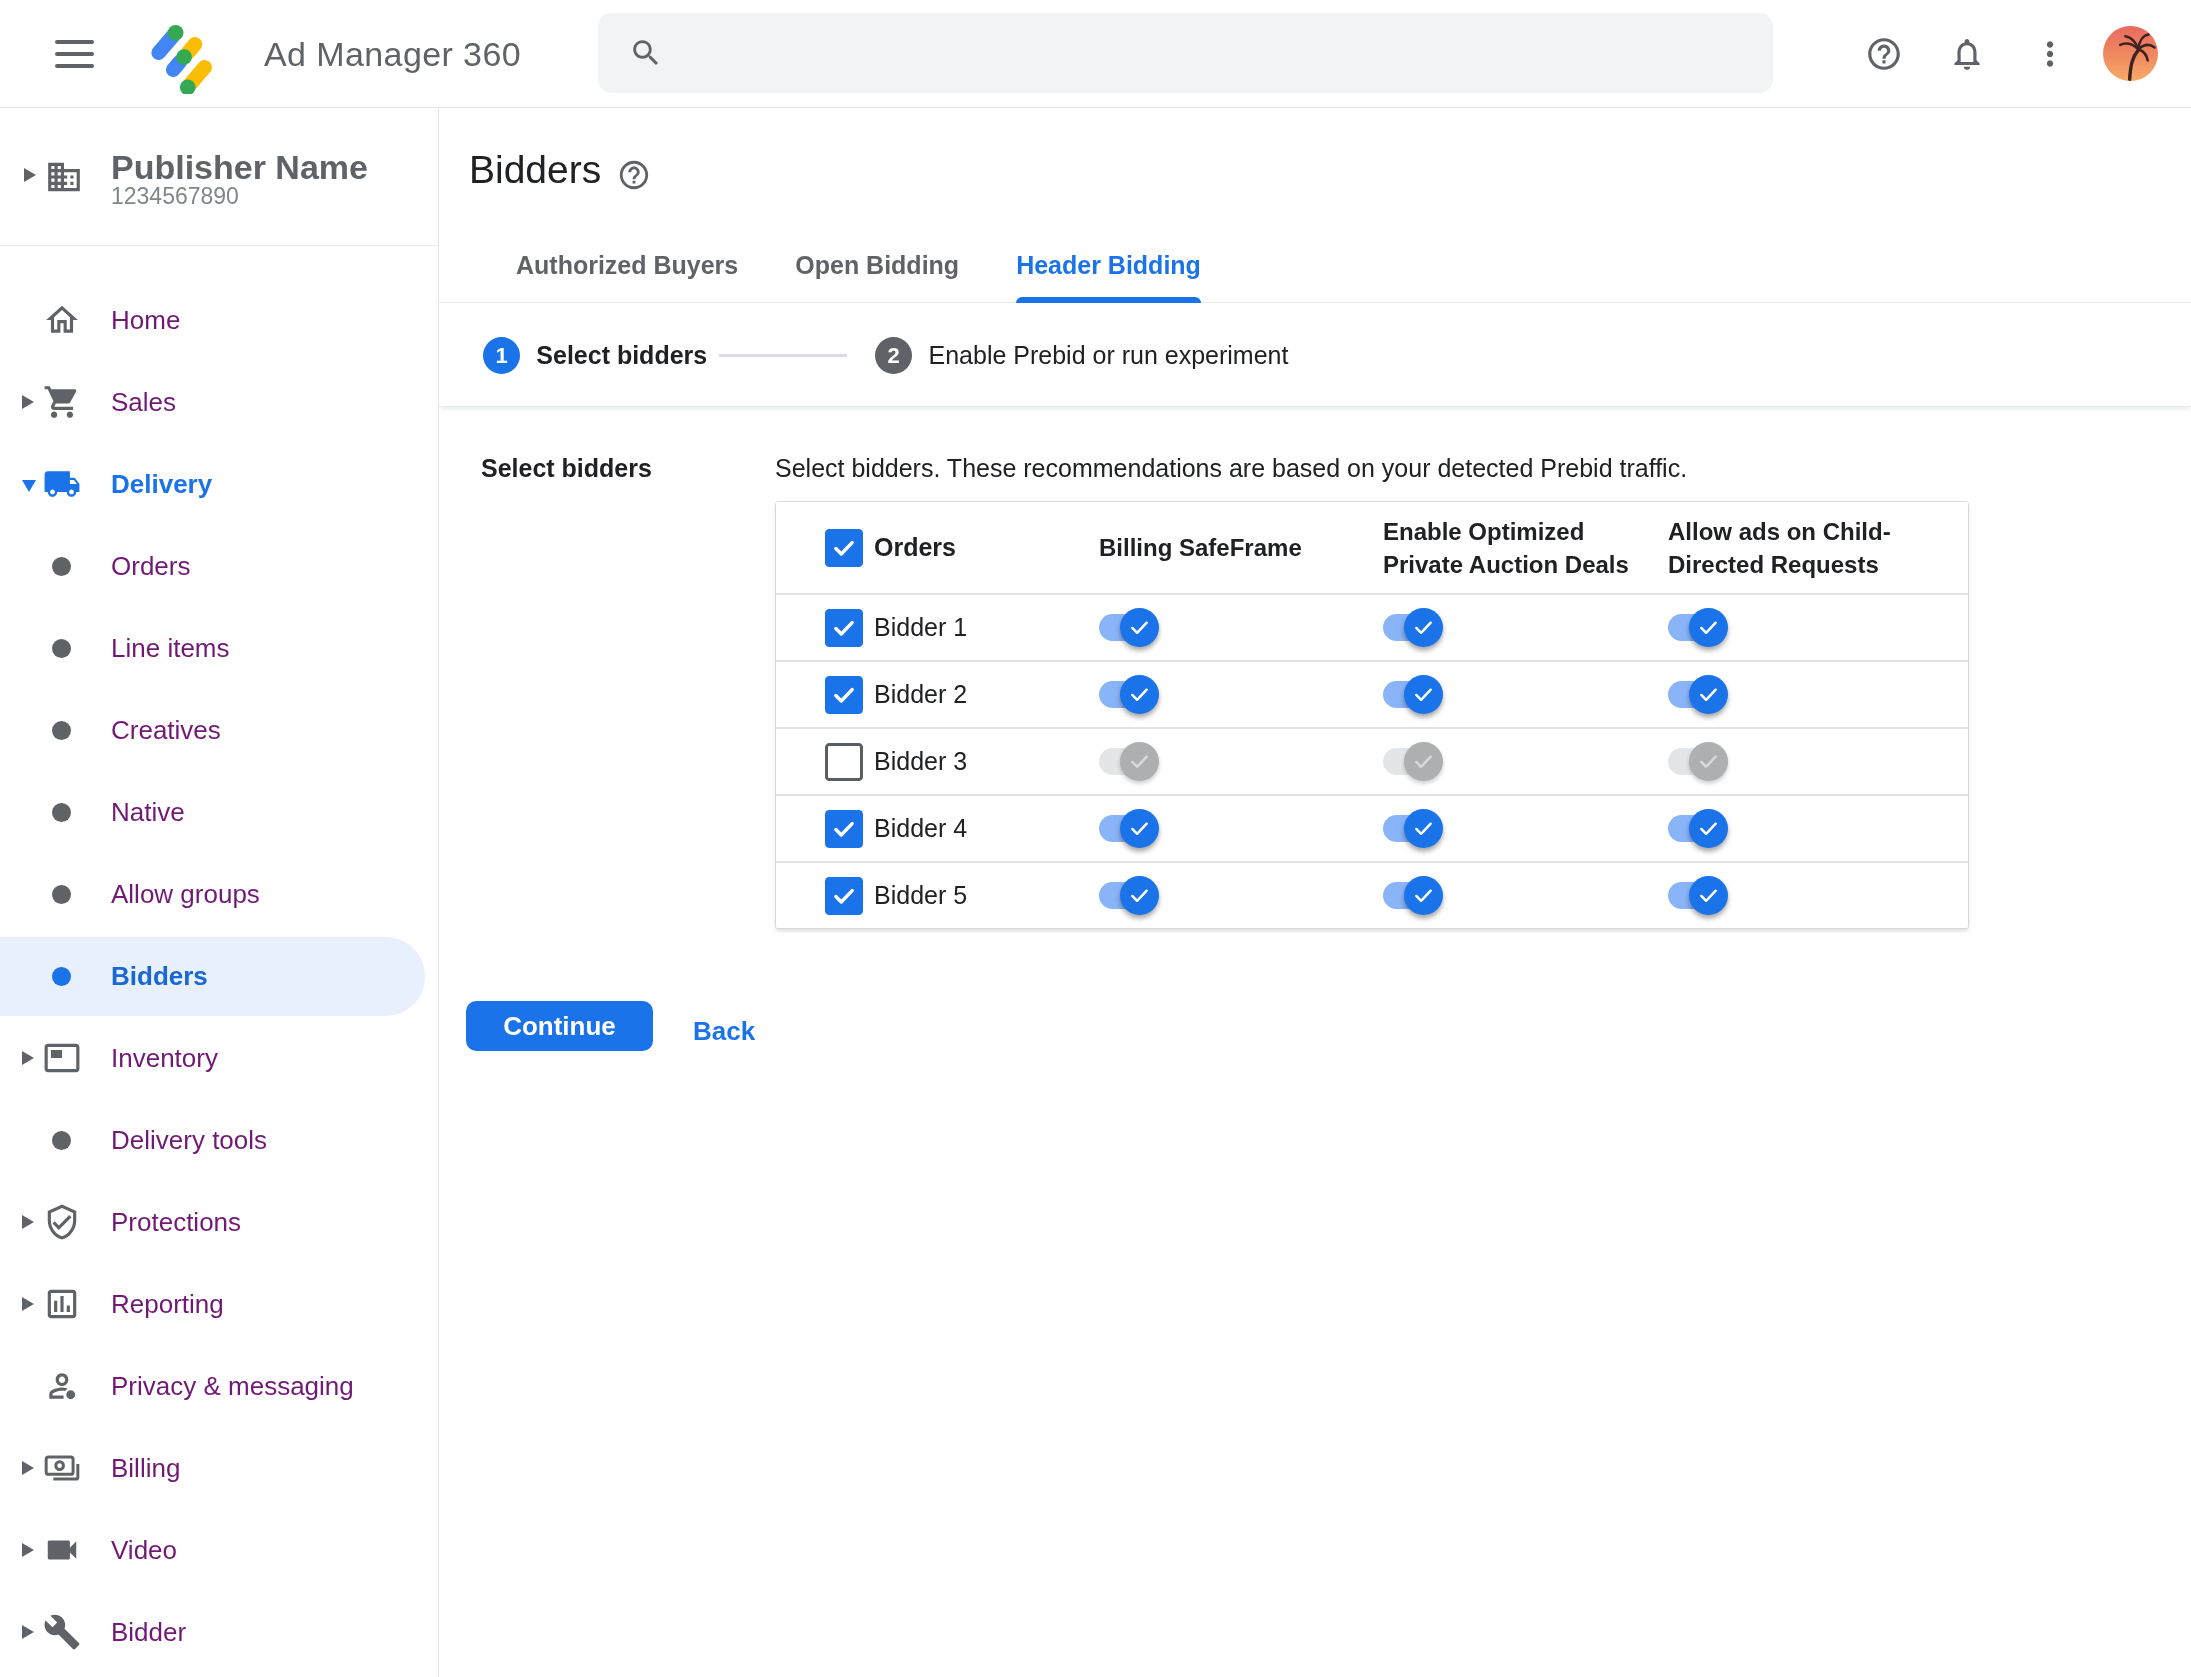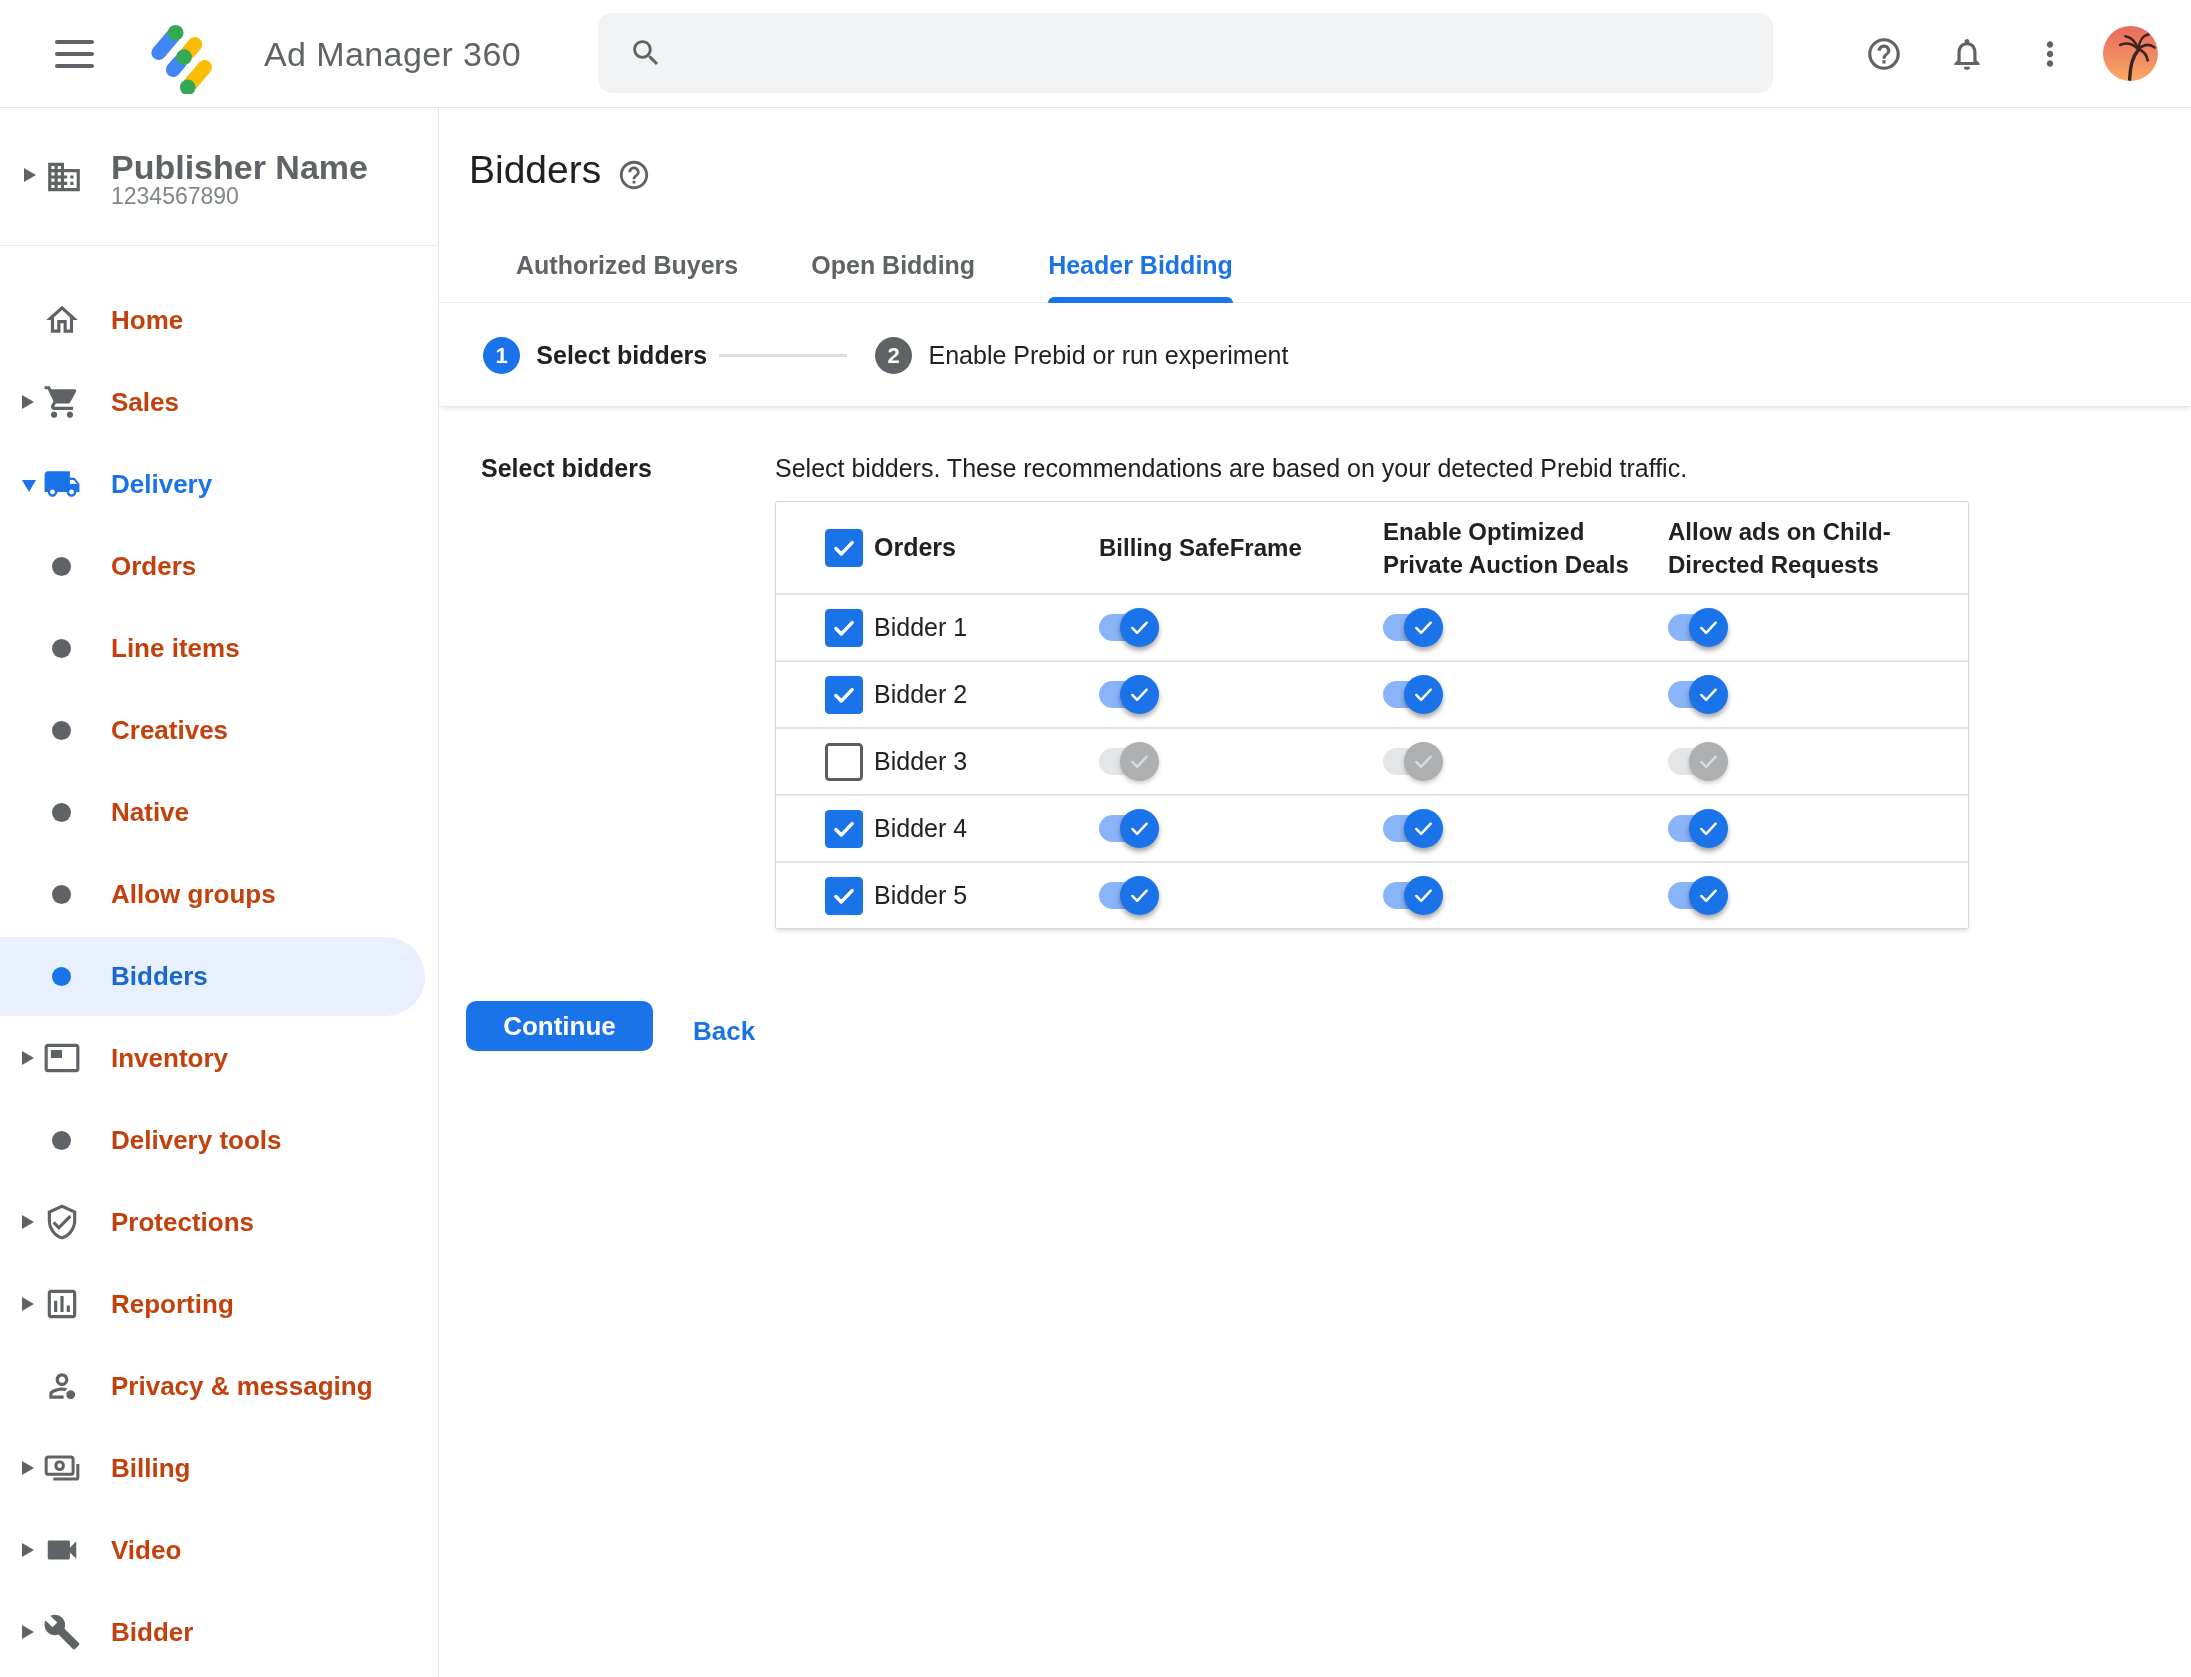--- a/index.html
+++ b/index.html
@@ -35,33 +35,33 @@
   .nav { position:absolute; top:140px; left:0; width:437px; }
   .nav-item { position:relative; height:82px; cursor:pointer; }
   .nav-item:first-child { margin-top:31px; }
   .nav-arrow { position:absolute; left:22px; top:34px; }
   .tri-right { width:0; height:0; border-left:12px solid #5f6368; border-top:7.7px solid transparent;
                border-bottom:7.7px solid transparent; }
   .tri-down  { width:0; height:0; border-top:12px solid #1a73e8; border-left:7.7px solid transparent;
                border-right:7.7px solid transparent; margin-top:2.6px; }
   .nav-icon { position:absolute; left:43px; top:22px; width:38px; height:38px; }
   .bullet { position:absolute; left:52px; top:32px; width:19px; height:19px; border-radius:50%; background:#5f6368; }
-  .nav-label { position:absolute; left:111px; top:0; height:82px; line-height:82px; font-size:26px; color:#c2410c;font-weight:bold; }
+  .nav-label { position:absolute; left:111px; top:0; height:82px; line-height:82px; font-size:26px; color:#701a75; }
   .nav-item.active .nav-label { color:#1a73e8; font-weight:bold; }
   .nav-item.selected::before { content:""; position:absolute; left:0; top:1.7px; width:425px; height:79px;
                background:#e8f0fe; border-radius:0 39px 39px 0; }
   .nav-item.selected .bullet { background:#1a73e8; }
   .nav-item.selected .nav-label { color:#1967d2; font-weight:bold; }
 
   
   .main { position:absolute; left:439px; top:108px; width:1752px; height:1570px; background:#fff; }
   .page-title { position:absolute; left:30px; top:40px; font-size:39px; color:#202124; }
   .title-help { position:absolute; left:178px; top:50px; width:34px; height:34px; cursor:pointer; }
   .tabbar { position:absolute; left:0; top:123px; width:1752px; height:72px; border-bottom:1.7px solid #e8eaed;
-            display:flex; padding-left:77px; gap:73px; }
+            display:flex; padding-left:77px; gap:57px; }
   .tab { height:72px; line-height:68px; font-size:25px; font-weight:bold; color:#5f6368;
          position:relative; cursor:pointer; white-space:nowrap; }
   .tab.active { color:#1a73e8; }
   .tab.active::after { content:""; position:absolute; left:0; right:0; bottom:0; height:6px;
          background:#1a73e8; border-radius:6px 6px 0 0; }
   .stepbar { position:absolute; left:0; top:197px; width:1752px; height:102px; border-bottom:1.7px solid #e8eaed;
              box-shadow:0 3.4px 4.3px -1.7px rgba(60,64,67,.12); display:flex; align-items:center; padding-left:44px; }
   .step-circle { width:37px; height:37px; border-radius:50%; color:#fff; font-size:22px; font-weight:bold;
                  display:flex; align-items:center; justify-content:center; flex:none; }
   .step-circle.c1 { background:#1a73e8; }

